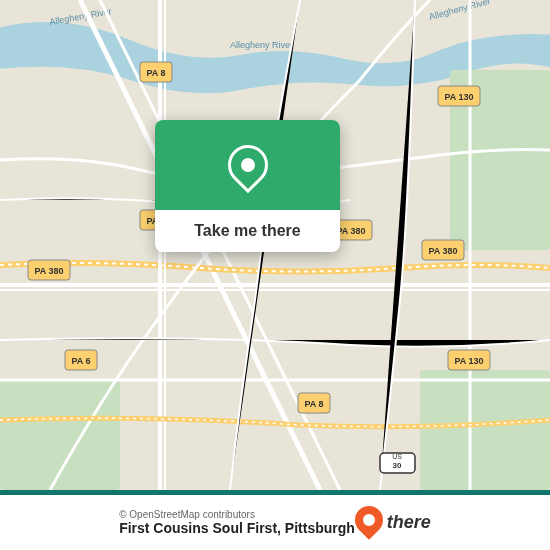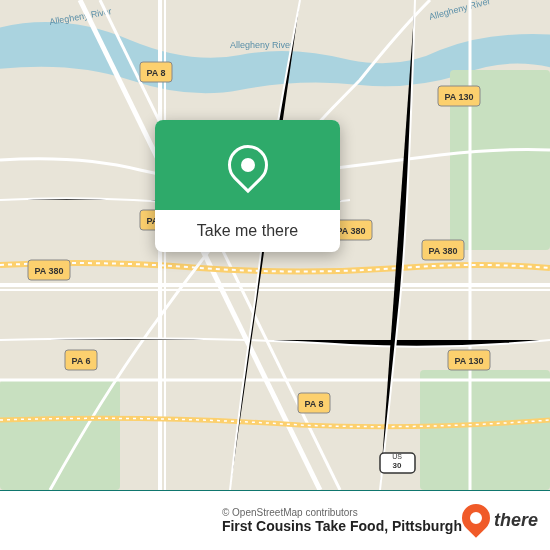--- a/index.html
+++ b/index.html
@@ -85,35 +85,35 @@
       background: white;
       border-radius: 50%;
       top: 50%;
       left: 50%;
       transform: translate(-50%, -50%);
     }
 
     .popup-label {
       padding: 12px 16px;
       font-size: 16px;
-      font-weight: 400;
+      font-weight: 700;
       color: #333;
       text-align: center;
     }
 
     
     #bottom-bar {
       width: 550px;
       height: 60px;
       background: white;
-      border-top: 1px solid #0f766e;
+      border-top: 5px solid #0f766e;
       display: flex;
       align-items: center;
       padding: 0 12px;
-      justify-content: flex-end;
+      justify-content: center;
     }
 
     .bottom-left {
       display: flex;
       flex-direction: column;
     }
 
     .attribution {
       font-size: 10px;
       color: #666;
@@ -221,21 +221,21 @@
     <div class="popup-green">
       <div class="pin-icon"></div>
     </div>
     <div class="popup-label">Take me there</div>
   </div>
 </div>
 
 <div id="bottom-bar">
   <div class="bottom-left">
     <span class="attribution">© OpenStreetMap contributors</span>
-    <span class="place-name">First Cousins Take Food, Pittsburgh</span>
+    <span class="place-name">First Cousins Soul First, Pittsburgh</span>
   </div>
   <div class="moovit-logo">
     <div style="position:relative; width:28px; height:34px;">
       <div style="width:28px;height:28px;background:#f05a28;border-radius:50% 50% 50% 0;transform:rotate(-45deg);position:absolute;top:0;left:0;">
         <div style="width:12px;height:12px;background:white;border-radius:50%;position:absolute;top:50%;left:50%;transform:translate(-50%,-50%);"></div>
       </div>
     </div>
     <span class="moovit-text">there</span>
   </div>
 </div>

